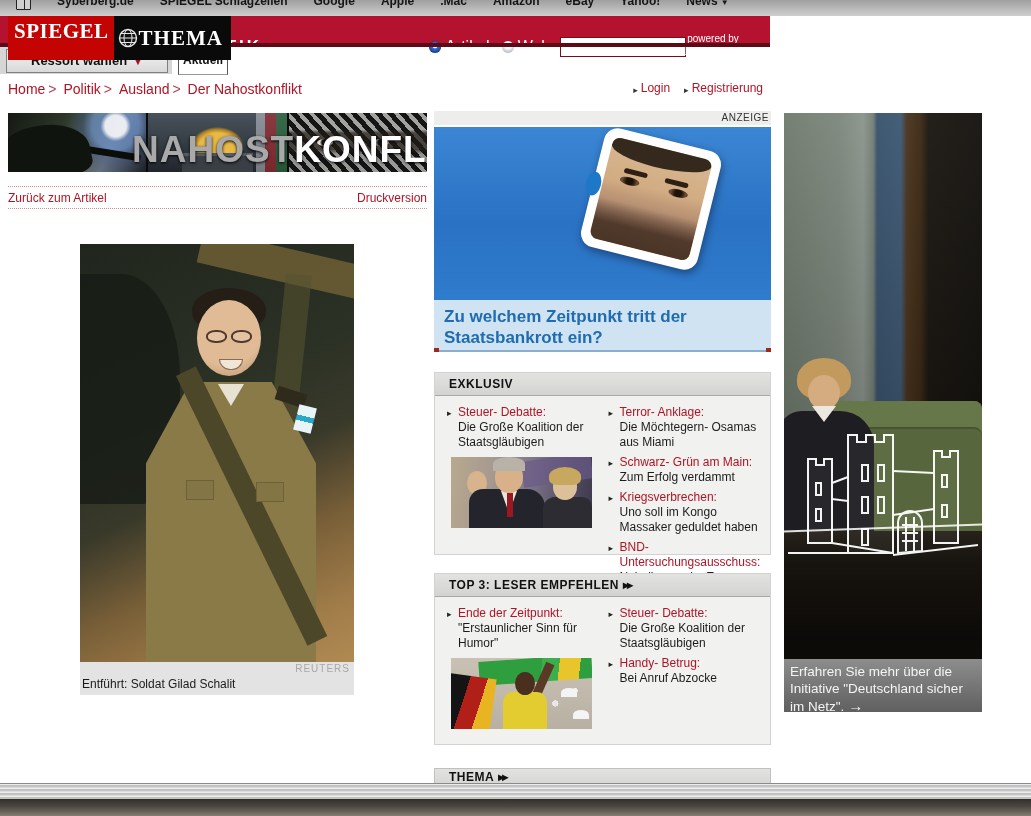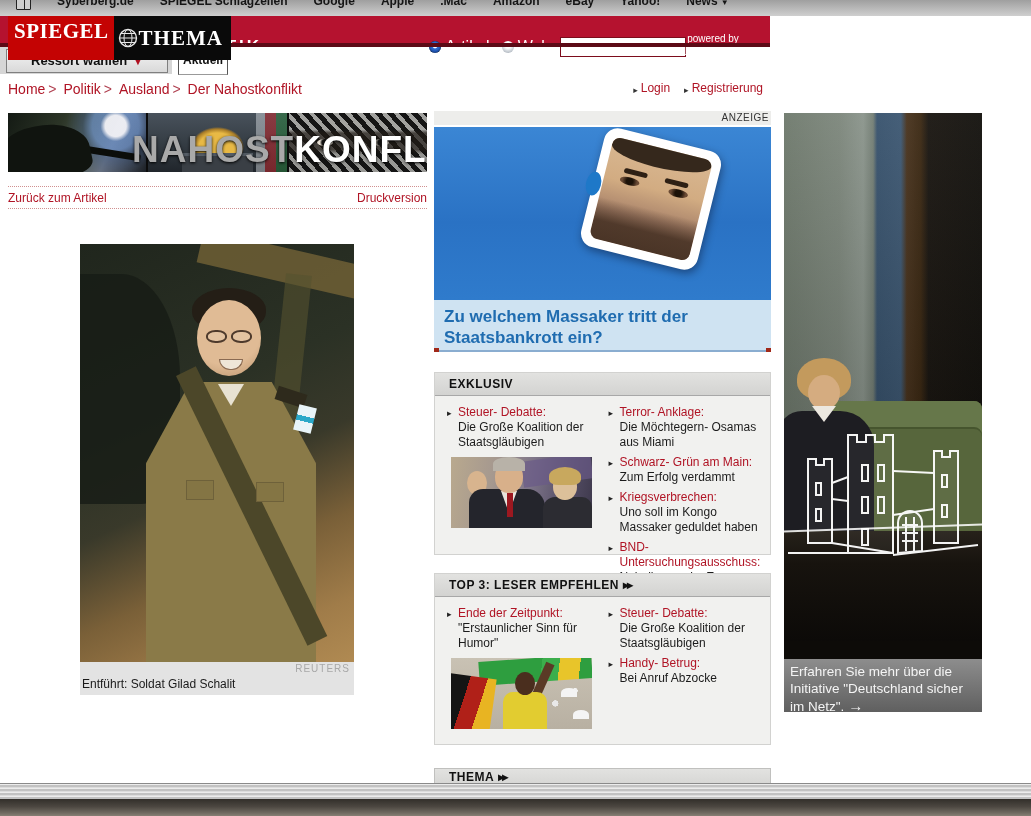--- a/index.html
+++ b/index.html
@@ -373,21 +373,21 @@
         <div class="face-brow" style="left:18px;"></div>
           <div class="face-brow" style="right:18px;"></div>
         <div class="face-eye" style="left:16px;"></div>
           <div class="face-eye" style="right:16px;"></div>
         <div class="face-beard"></div>
       </div>
       <div class="face-tab"></div>
     </div>
   </div>
   <div class="ad-blue-text">
-    <span>Zu welchem Massaker tritt der Staatsbankrott ein?</span>
+    <span>Zu welchem Zeitpunkt tritt der Staatsbankrott ein?</span>
     <span class="ad-corner" style="left:0;"></span><span class="ad-corner" style="right:0;"></span>
   </div>
 
   <div class="secbox" style="top:372px;height:183px;">
     <div class="sec-head">EXKLUSIV</div>
     <div class="sec-cols">
       <div class="sec-col">
         <div class="news-item">
           <span class="bullet">▸</span>
           <a href="#" class="news-kicker">Steuer- Debatte:</a><br>

